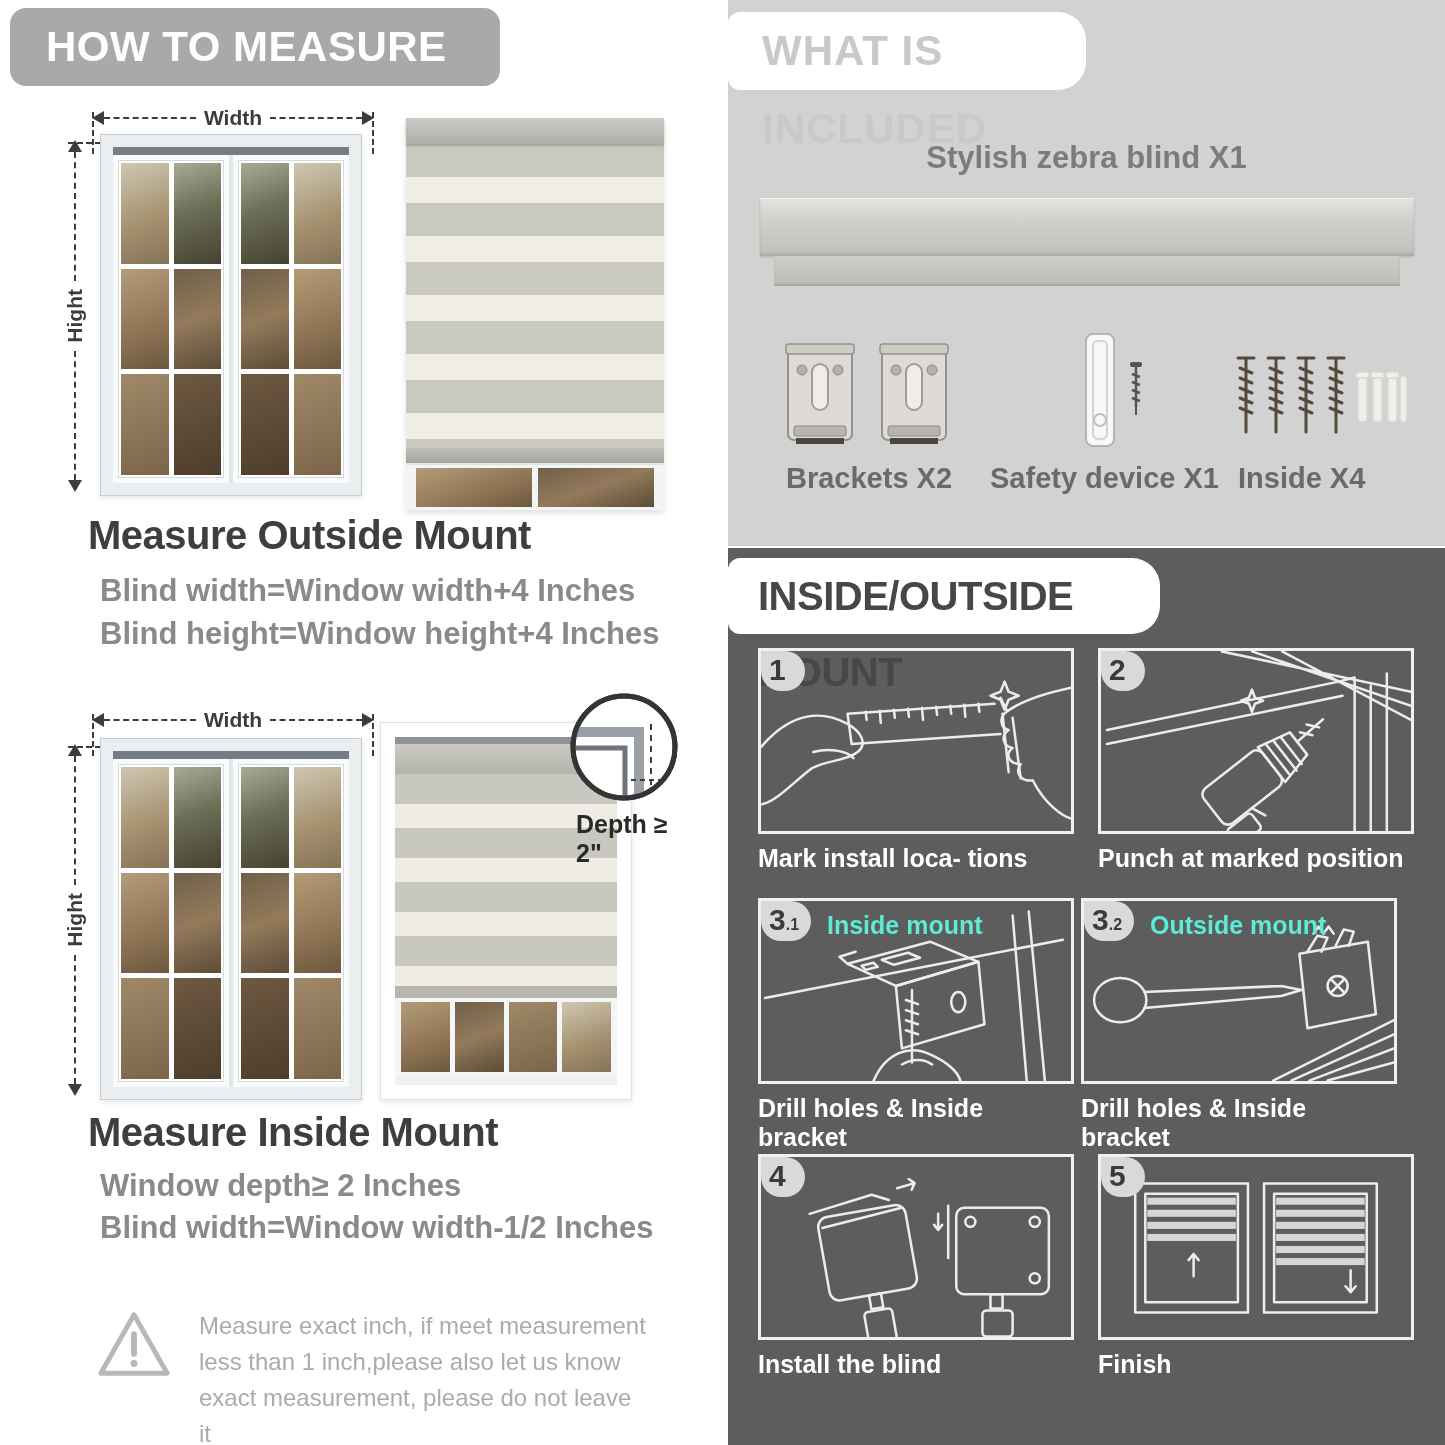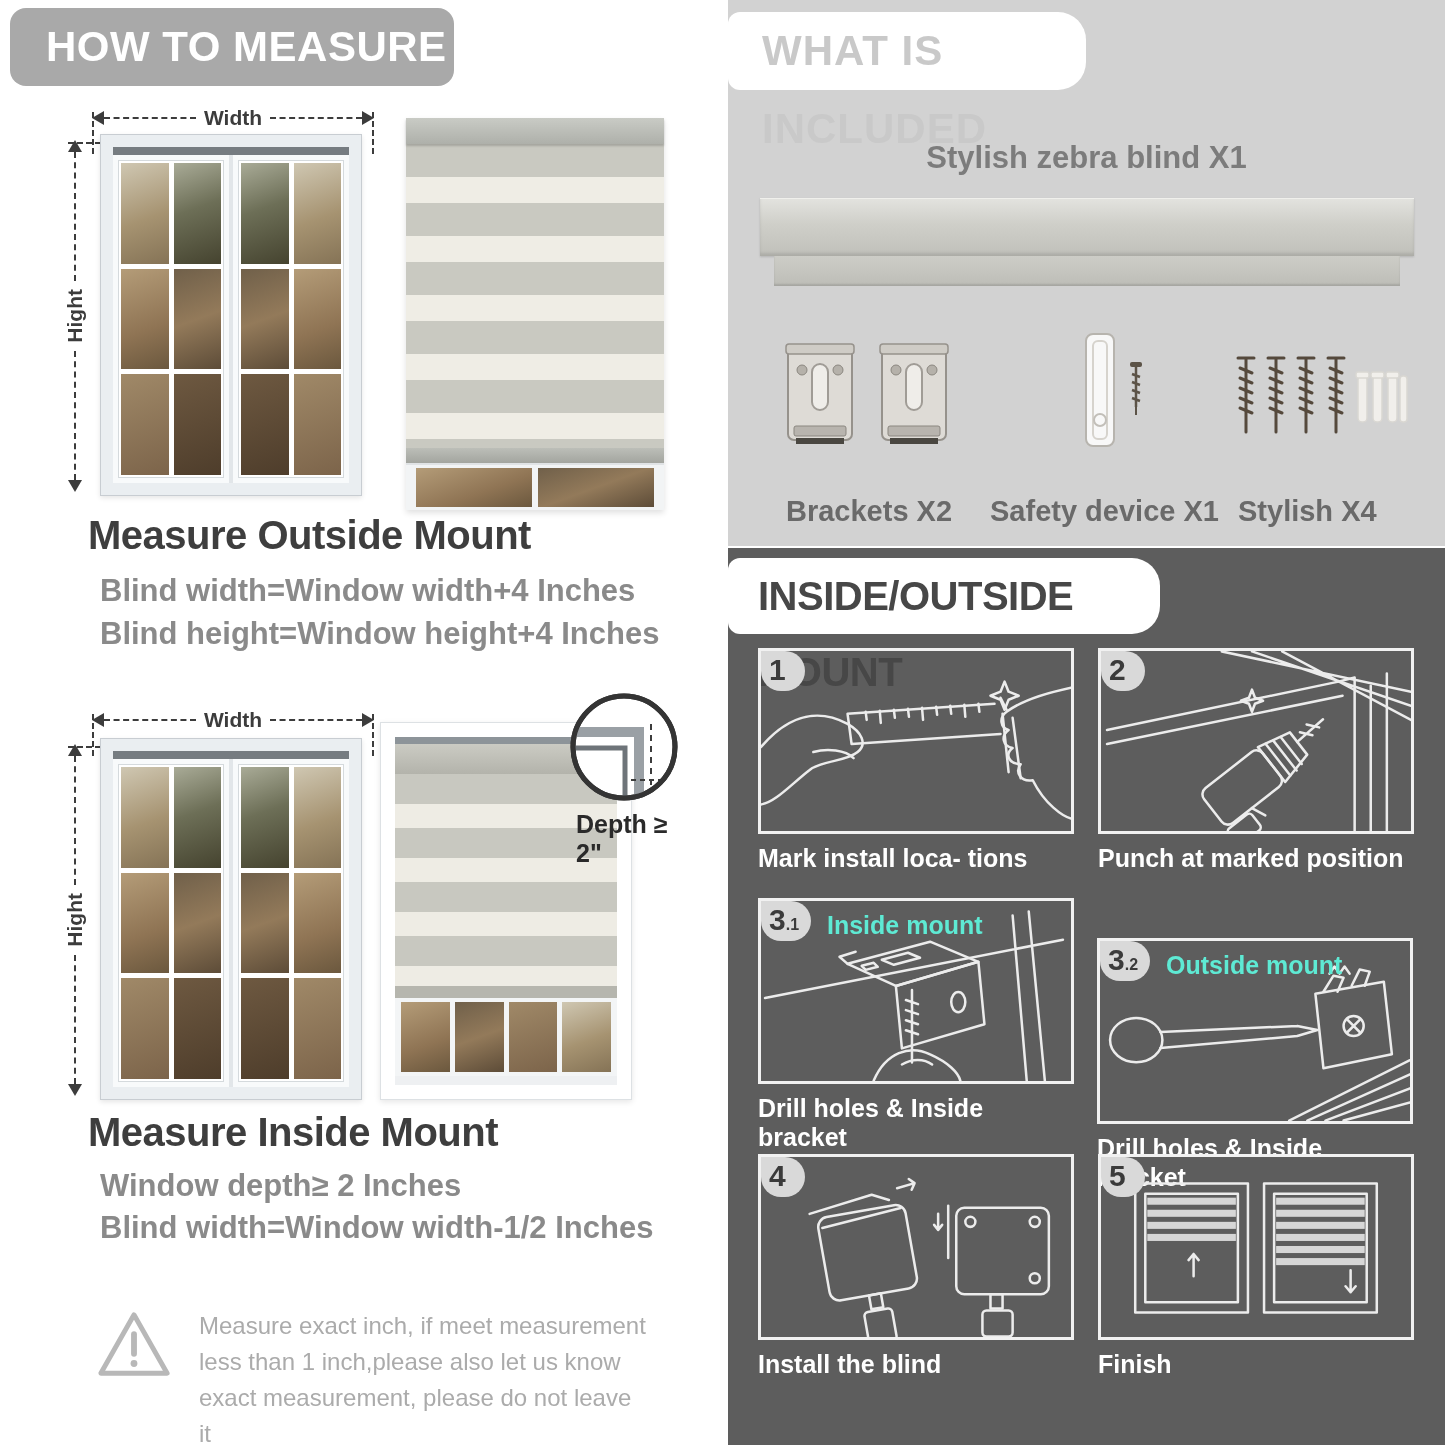--- a/index.html
+++ b/index.html
@@ -1,20 +1,20 @@
 <!DOCTYPE html>
 <html><head>
 <meta charset="utf-8">
 <style>
   * { margin:0; padding:0; box-sizing:border-box; }
   body { font-family:"Liberation Sans", sans-serif; background:#fff; }
   #canvas { position:relative; width:1445px; height:1445px; background:#fff; overflow:hidden; }
 
   
-  .left-header { position:absolute; left:10px; top:8px; width:444px; height:78px;
+  .left-header { position:absolute; left:10px; top:8px; width:490px; height:78px;
     background:#a9a9a9; border-radius:16px; color:#fff; font-size:42px; font-weight:bold;
     line-height:78px; padding-left:36px; letter-spacing:0.5px; }
 
   .fig { position:absolute; }
   .fig1 { left:62px; top:96px; width:606px; height:418px; }
   .fig2 { left:62px; top:690px; width:620px; height:420px; }
 
   
   .window { position:absolute; background:#eaeef1;
     box-shadow:inset 0 0 0 1px #c8cdd2, 0 2px 5px rgba(0,0,0,.10); }
@@ -100,38 +100,38 @@
     border-radius:12px 28px 28px 12px; color:#c9c9c9; font-size:42px; font-weight:bold;
     line-height:78px; padding-left:34px; letter-spacing:1px; }
   .blind-title { position:absolute; left:0; top:140px; width:100%; text-align:center;
     font-size:31px; font-weight:bold; color:#7c7c7c; }
   .cassette-bar { position:absolute; left:32px; top:198px; width:654px; height:58px;
     background:linear-gradient(180deg,#e3e3df 0%,#cfcfc9 45%,#c0c0ba 100%);
     box-shadow:inset 0 1px 0 #f0f0ec, inset 0 -3px 3px rgba(0,0,0,.10), 0 1px 2px rgba(0,0,0,.15); }
   .cassette-lower { position:absolute; left:46px; top:256px; width:626px; height:30px;
     background:linear-gradient(180deg,#cdcdc7,#bdbdb7); box-shadow:inset 0 -2px 2px rgba(0,0,0,.12); }
   .inc-art { position:absolute; }
-  .item-label { position:absolute; font-size:29px; font-weight:bold; color:#6a6a6a;margin-top:33px; }
+  .item-label { position:absolute; font-size:29px; font-weight:bold; color:#6a6a6a; }
 
   .mount-panel { position:absolute; left:728px; top:548px; width:717px; height:897px; background:#5d5d5d; }
   .mnt-header { position:absolute; left:0; top:10px; width:432px; height:76px; background:#fff;
     border-radius:12px 28px 28px 12px; color:#474747; font-size:40px; font-weight:bold;
     line-height:76px; padding-left:30px; letter-spacing:-0.5px; }
 
   .step { position:absolute; width:316px; }
   .tile-box { position:relative; height:186px; border:3px solid #f1f1f1; overflow:hidden; }
   .tile-art { position:absolute; inset:0; width:100%; height:100%; }
   .badge { position:absolute; left:0; top:0; min-width:44px; height:40px; padding:0 12px 0 8px;
     background:#d9d9d9; border-radius:0 22px 22px 22px; color:#3b3b3b; font-weight:bold;
     font-size:30px; line-height:38px; z-index:2; }
   .badge .sub { font-size:16px; }
   .tag { position:absolute; left:66px; top:10px; color:#5eead4; font-weight:bold; font-size:25px; z-index:2;text-align:center; }
   .caption { margin-top:10px; font-size:25px; font-weight:bold; color:#fff; }
   #s1 { left:30px;  top:100px; } #s2 { left:370px; top:100px; }
-  #s3 { left:30px;  top:350px; } #s4 { left:369px; top:350px;margin-top:40px; }
+  #s3 { left:30px;  top:350px; } #s4 { left:353px; top:350px; }
   #s5 { left:30px;  top:606px; } #s6 { left:370px; top:606px; }
 
   .line-art { stroke:#ececec; stroke-width:2.5; fill:none; stroke-linecap:round; stroke-linejoin:round; }
 </style>
 </head>
 <body>
 
 <div id="canvas">
 
   <div class="left-header">HOW TO MEASURE</div>
@@ -331,21 +331,21 @@
         <rect x="147" y="28" width="9" height="46" rx="4"></rect>
           <rect x="145" y="24" width="13" height="6" rx="2"></rect>
         <rect x="162" y="28" width="9" height="46" rx="4"></rect>
           <rect x="160" y="24" width="13" height="6" rx="2"></rect>
         <rect x="174" y="28" width="7" height="46" rx="3"></rect>
       </g>
     </svg>
 
     <div class="item-label" style="left:58px;top:462px;">Brackets X2</div>
     <div class="item-label" style="left:262px;top:462px;">Safety device X1</div>
-    <div class="item-label" style="left:510px;top:462px;">Stylish X4</div>
+    <div class="item-label" style="left:510px;top:462px;">Inside X4</div>
   </div>
 
   <div class="mount-panel">
     <div class="mnt-header">INSIDE/OUTSIDE MOUNT</div>
 
     <div class="step" id="s1">
       <div class="tile-box">
         <div class="badge"><span>1</span><span class="sub"></span></div>
         <svg class="tile-art line-art" viewBox="0 0 308 178">
           <path d="M0,95 C30,60 60,58 86,72 C100,80 106,92 96,100 C84,110 60,108 48,118 C30,132 14,150 0,152"></path>

